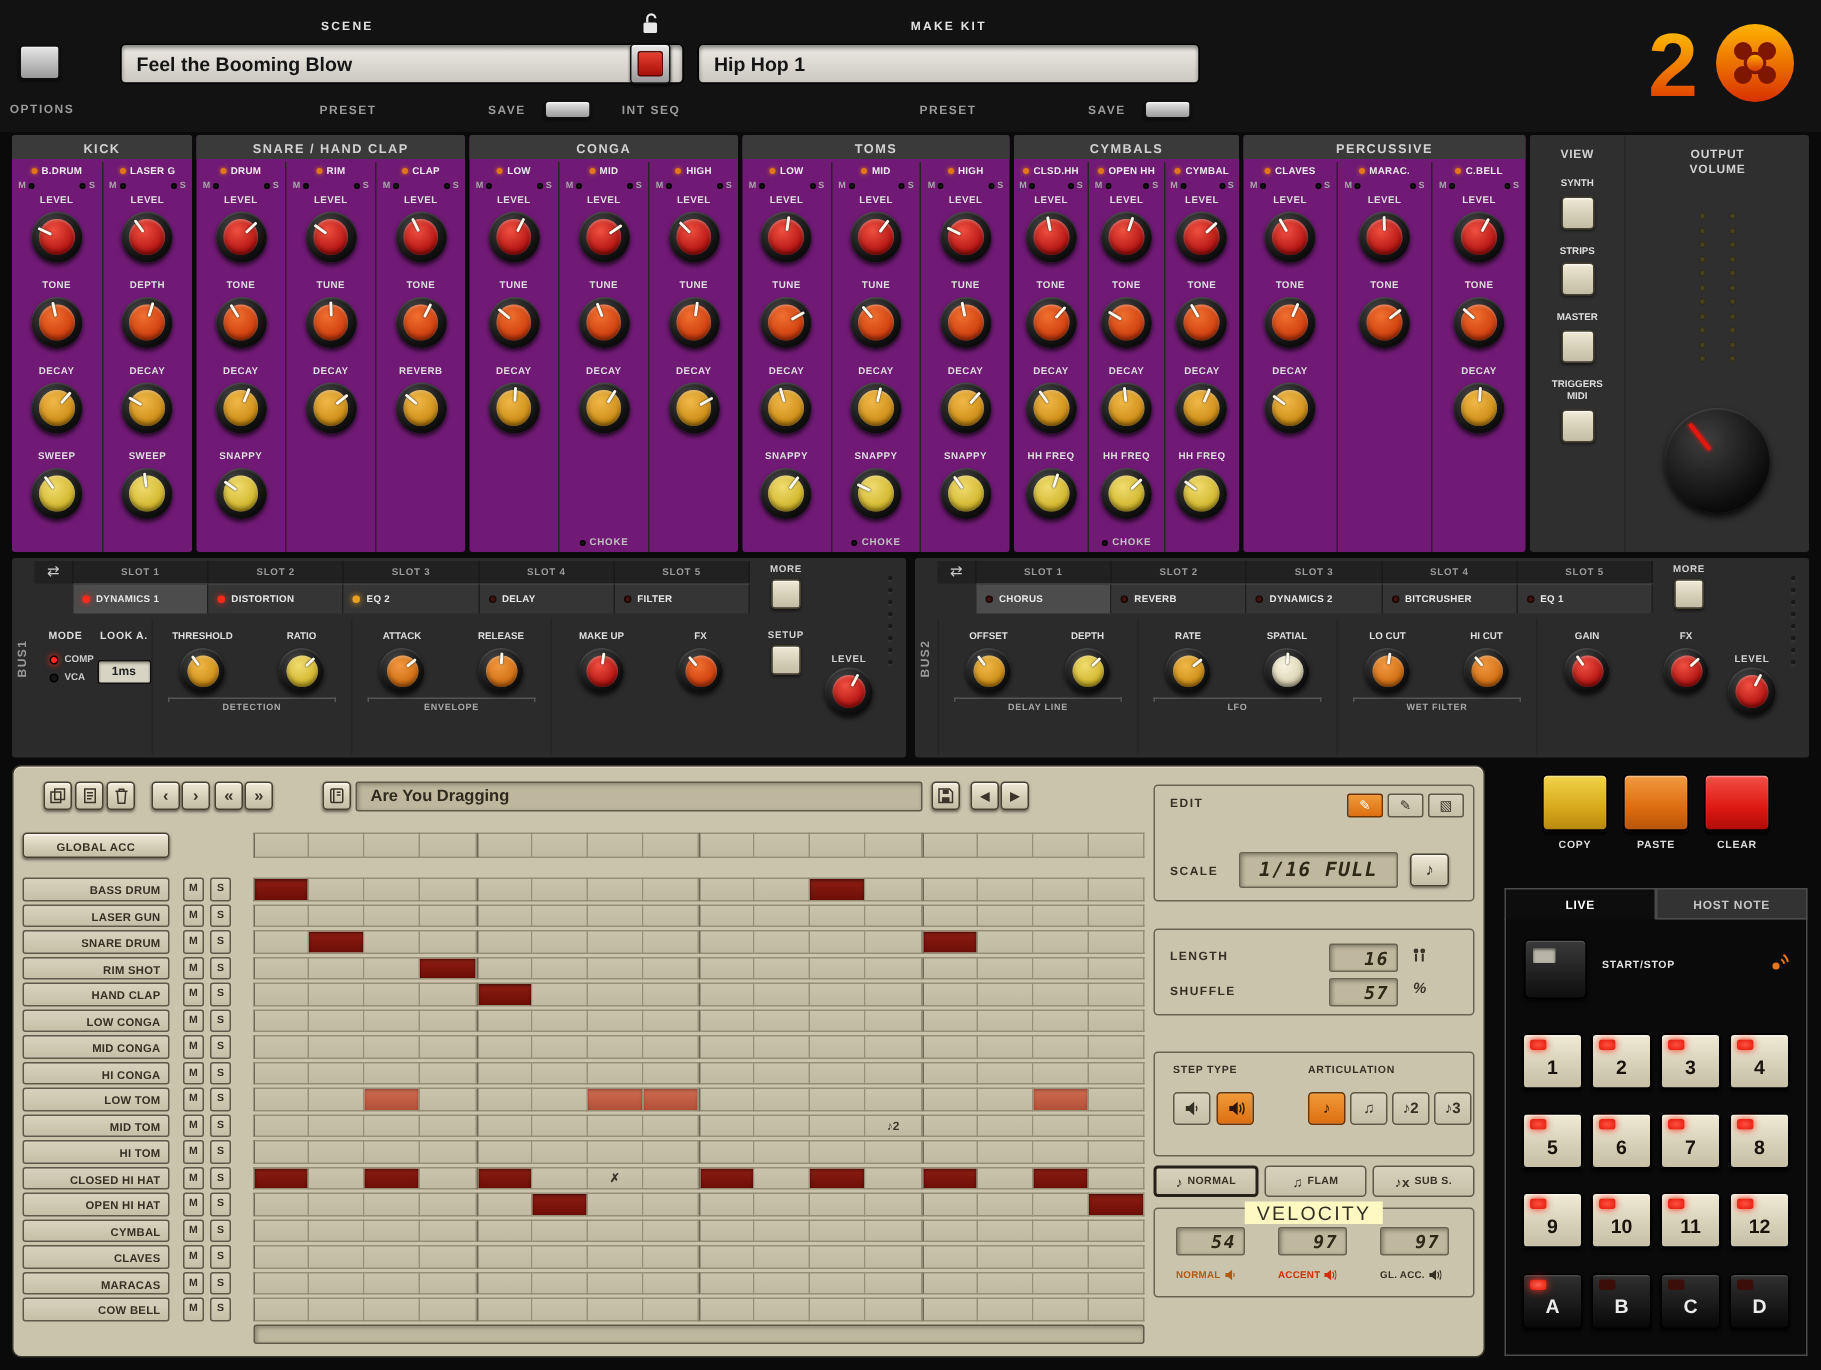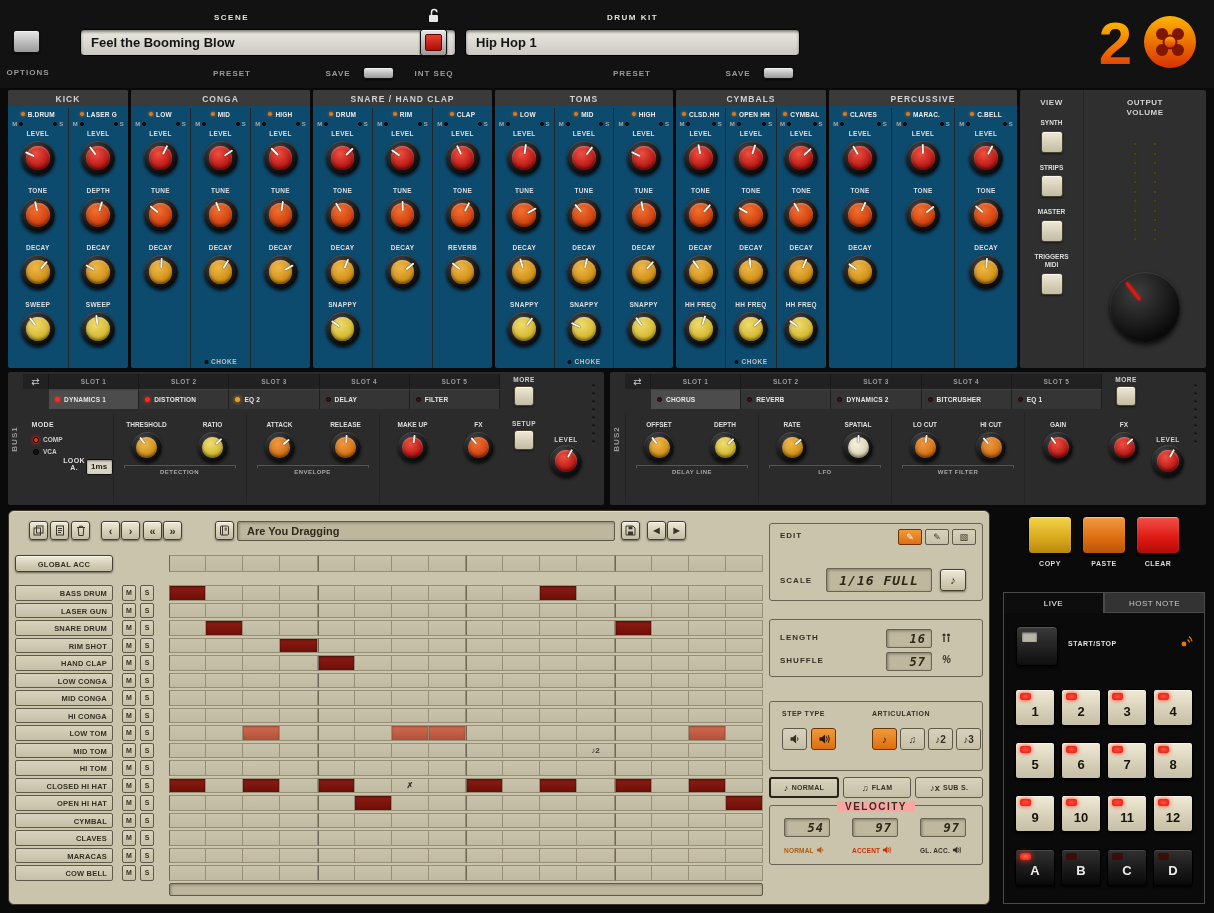--- a/index.html
+++ b/index.html
@@ -29,21 +29,21 @@
 #intseqbtn .red-face{position:absolute;inset:4px;background:linear-gradient(#e84030,#a81008);border:1px solid #5c0600;border-radius:2px}
 #lockicon{position:absolute;left:427px;top:8px}
 .savebtn{position:absolute;width:31px;height:12px}
 #logo{position:absolute;right:16px;top:0;height:88px;display:flex;align-items:center}
 .logo-n{font-size:45px;font-weight:bold;letter-spacing:0;background:linear-gradient(180deg,#ffc200,#f07c00 52%,#dc3400);-webkit-background-clip:text;background-clip:text;color:transparent}
 .logo-2{font-size:60px;font-weight:bold;line-height:.9;margin-left:2px;background:linear-gradient(180deg,#ffc200,#f07c00 52%,#dc3400);-webkit-background-clip:text;background-clip:text;color:transparent}
 #d16logo{margin-left:10px}
 
 
 #synth{position:absolute;left:8px;top:90px;width:1198px;height:278px;display:flex;gap:3px}
-.group{position:relative;background:#0c4a6e;border-radius:2px;display:flex;flex-direction:column;flex-shrink:0}
+.group{position:relative;background:#701a75;border-radius:2px;display:flex;flex-direction:column;flex-shrink:0}
 .group-title{height:16px;text-align:center;font-size:8.5px;font-weight:bold;letter-spacing:1px;color:#d2d2d2;padding-top:4px;background:#3a3a3a;border-radius:2px 2px 0 0}
 .strips{flex:1;display:flex;padding-top:2px}
 .strip{flex:1;display:flex;flex-direction:column;align-items:center;border-left:1px solid #262626;min-width:0}
 .strip:first-child{border-left:none}
 .strip-name{display:flex;align-items:center;gap:3px;height:10px;margin-top:1px}
 .led-dot{width:4px;height:4px;border-radius:50%;background:#e07818;box-shadow:0 0 3px #e07818}
 .nm{font-size:6.5px;font-weight:bold;color:#ececec;letter-spacing:.2px;white-space:nowrap}
 .ms-row{display:flex;justify-content:space-between;width:86%;height:9px;align-items:center}
 .ms{display:flex;align-items:center;gap:2px}
 .ms-t{font-size:6px;color:#a8a8a8;font-weight:bold}
@@ -83,21 +83,21 @@
 .led-off{background:#401310;border:1px solid #1c0606}
 .fxname{font-size:6.5px;font-weight:bold;color:#e6e6e6;letter-spacing:.2px;white-space:nowrap}
 .bus-controls{flex:1;display:flex;padding-top:4px}
 .blklab{font-size:7px;font-weight:bold;color:#dedede;letter-spacing:.4px;text-align:center;height:10px}
 .modeblk{width:56px;display:flex;flex-direction:column;padding-top:8px}
 .modeblk .blklab{align-self:center}
 .radio{display:flex;align-items:center;gap:4px;margin-top:5px;margin-left:10px}
 .rdot{width:6px;height:6px;border-radius:50%;background:#161616;border:1px solid #000}
 .rdot.on{background:#ff2a1a;box-shadow:0 0 4px #ff2a1a}
 .rlab{font-size:6.5px;font-weight:bold;color:#cccccc}
-.lookblk{width:50px;display:flex;flex-direction:row;align-items:center;padding-top:8px}
+.lookblk{width:50px;display:flex;flex-direction:column;align-items:center;padding-top:8px}
 .ladisp{margin-top:9px;width:36px;height:16px;background:#d8d4c4;border:1px solid #111;border-radius:2px;color:#222;font-size:8px;font-weight:bold;text-align:center;line-height:14px;box-shadow:inset 0 1px 2px rgba(0,0,0,.4)}
 .kgroup{display:flex;flex-direction:column;align-items:center;padding:8px 10px 0;border-left:1px solid #242424}
 .kgknobs{display:flex;gap:20px}
 .bkunit{display:flex;flex-direction:column;align-items:center;width:46px}
 .bklabel{font-size:6.5px;font-weight:bold;color:#dedede;height:9px;margin-bottom:2px;white-space:nowrap}
 .kgfoot{width:100%;margin-top:3px;display:flex;flex-direction:column;align-items:center}
 .kgline{width:100%;height:3px;border:1px solid #555;border-bottom:none}
 .kglab{font-size:6px;font-weight:bold;color:#a8a8a8;letter-spacing:.5px;margin-top:1px}
 .bus-rail{position:absolute;right:2px;top:0;width:100px;height:100%;display:flex}
 .railA{width:44px;display:flex;flex-direction:column;align-items:center}
@@ -150,33 +150,33 @@
 #lenicon{position:absolute;left:170px;top:11px}
 #pcticon{position:absolute;left:172px;top:34px;font-size:10px;font-weight:bold;font-style:italic;color:#3a342a}
 #stepkeys{position:absolute;left:12px;top:26px;display:flex;gap:4px}
 #artkeys{position:absolute;left:102px;top:26px;display:flex;gap:3px}
 .akey{width:25px;height:22px;display:flex;align-items:center;justify-content:center;font-size:10px;font-weight:bold;color:#353024;background:linear-gradient(#d8d2bc,#c6bfa8);border:1px solid #5f594a;border-radius:3px}
 .akey.okey{background:linear-gradient(#f09a38,#dd6f12);border-color:#6b3404;color:#2e1604}
 #modesrow{position:absolute;left:760px;top:266px;width:214px;display:flex;gap:4px}
 .modebtn{flex:1;height:21px;background:linear-gradient(#d8d2bc,#c6bfa8);border:1px solid #5f594a;border-radius:3px;display:flex;align-items:center;justify-content:center;gap:3px;font-size:7px;font-weight:bold;color:#353024;letter-spacing:.3px}
 .modebtn.active{border:2px solid #262218}
 .modebtn .g{font-size:9px}
-#veltitle{position:absolute;top:-5px;left:50%;transform:translateX(-50%);background:#fca5a5;padding:0 8px;font-size:10px;font-weight:bold;letter-spacing:1.5px;color:#353024;white-space:nowrap}
+#veltitle{position:absolute;top:-5px;left:50%;transform:translateX(-50%);background:#fef9c3;padding:0 8px;font-size:13px;font-weight:normal;letter-spacing:1.5px;color:#353024;white-space:nowrap}
 .vlcd{position:absolute;top:12px;width:46px;height:19px;font-size:12px}
 .vlab{position:absolute;top:40px;font-size:6.5px;font-weight:bold;display:flex;align-items:center;gap:2px;letter-spacing:.2px}
 .vl0{color:#b05a10}.vl1{color:#cc3000}.vl2{color:#353024}
 
 
 #rpanel{position:absolute;left:1002px;top:510px;width:204px;height:395px}
 .cpbtn{position:absolute;top:6px;width:44px;height:38px;border-radius:4px;border:1px solid #000;box-shadow:0 3px 0 rgba(0,0,0,.55),inset 0 1px 1px rgba(255,255,255,.45)}
 #copybtn{left:26px;background:linear-gradient(#f2d44a,#d8a81c 60%,#b8880e)}
 #pastebtn{left:80px;background:linear-gradient(#f29a40,#dd6c10 60%,#b85408)}
 #clearbtn{left:134px;background:linear-gradient(#f25046,#dd1812 60%,#b00c08)}
 .cplab{position:absolute;top:50px;width:44px;text-align:center;font-size:7px;font-weight:bold;color:#dcdcdc;letter-spacing:.5px}
-.rtab{position:absolute;top:82px;height:21px;width:101px;font-size:8px;font-weight:normal;text-align:center;line-height:21px;letter-spacing:.5px;border:1px solid #4a4a4a}
+.rtab{position:absolute;top:82px;height:21px;width:101px;font-size:8px;font-weight:bold;text-align:center;line-height:21px;letter-spacing:.5px;border:1px solid #4a4a4a}
 #tab-live{left:1px;background:#0d0d0d;color:#ffffff;border-bottom:none}
 #tab-host{left:102px;background:#333333;color:#c6c6c6}
 #npbox{position:absolute;left:1px;top:102px;width:202px;height:292px;border:1px solid #4a4a4a;border-top:none}
 #ssbtn{position:absolute;left:12px;top:14px;width:42px;height:40px;background:linear-gradient(#3a3a3a,#0e0e0e);border:1px solid #000;border-radius:4px;box-shadow:0 2px 3px rgba(0,0,0,.7),inset 0 1px 0 rgba(255,255,255,.15)}
 #ssbtn .scr{position:absolute;left:5px;top:5px;width:15px;height:10px;background:#b8b4a8;border-radius:1px;box-shadow:inset 0 1px 2px rgba(0,0,0,.6)}
 #sslab{position:absolute;left:64px;top:28px;font-size:7px;font-weight:bold;color:#e2e2e2;letter-spacing:.5px}
 #tapicon{position:absolute;right:10px;top:22px}
 .pad{position:absolute;width:40px;height:37px;background:linear-gradient(#f0ead6,#d6cfb7 60%,#c6bfa6);border:1px solid #000;border-radius:3px;box-shadow:0 2px 2px rgba(0,0,0,.6),inset 0 1px 0 rgba(255,255,255,.5)}
 .pled{position:absolute;left:4px;top:3px;width:11px;height:7px;border-radius:2px;background:radial-gradient(#ff5040,#e01808);box-shadow:0 0 5px #ff2a1a}
 .pnum{position:absolute;left:0;right:0;top:14px;text-align:center;font-size:13px;font-weight:bold;color:#18140c}
@@ -200,21 +200,21 @@
 
   <span id="lockicon"><svg width="14" height="15" viewBox="0 0 14 15">
         <path d="M4.5 7V4.2a2.7 2.7 0 0 1 5.4 0" stroke="#e8e8e8" stroke-width="1.5" fill="none"></path>
         <rect x="2" y="7" width="9" height="7" rx="1" fill="#e8e8e8"></rect>
       </svg></span>
   <div id="intseqbtn" class="gkey">
       <div class="red-face"></div>
     </div>
   <div class="hlabel dim" style="left:405px;top:69px;width:58px">INT SEQ</div>
 
-  <div class="hlabel" style="left:465px;top:13px;width:335px">DRUM KIT</div>
+  <div class="hlabel" style="left:465px;top:13px;width:335px">MAKE KIT</div>
   <div class="hfield" style="left:465px;top:29px;width:335px"><span>Hip Hop 1</span></div>
   <div class="hlabel dim" style="left:532px;top:69px;width:200px">PRESET</div>
   <div class="hlabel dim" style="left:718px;top:69px;width:40px">SAVE</div>
   <div class="savebtn gkey" style="left:763px;top:67px"></div>
 
   <div id="logo">
     <span class="logo-2">2</span>
     <span id="d16logo"><svg width="56" height="56" viewBox="0 0 56 56">
       <defs>
             <linearGradient id="dg" x1="0" y1="0" x2="0" y2="1">
@@ -338,20 +338,163 @@
               <div class="cap cap-yellow"></div>
               <div class="pw" style="transform: rotate(-7deg);">
                 <div class="ptr"></div>
               </div>
             </div>
           </div>
         </div>
       </div>
     </div>
     <div class="group" style="width: 179px;">
+      <div class="group-title">SNARE / HAND CLAP</div>
+      <div class="strips">
+        <div class="strip">
+          <div class="strip-name">
+            <div class="led-dot"></div>
+            <div class="nm">DRUM</div>
+          </div>
+          <div class="ms-row">
+            <div class="ms">
+              <div class="ms-t">M</div>
+              <div class="ms-dot"></div>
+            </div>
+            <div class="ms">
+              <div class="ms-dot"></div>
+              <div class="ms-t">S</div>
+            </div>
+          </div>
+          <div class="kunit">
+            <div class="klabel">LEVEL</div>
+            <div class="knob" style="height: 34px; width: 34px;">
+              <div class="cap cap-red"></div>
+              <div class="pw" style="transform: rotate(46deg);">
+                <div class="ptr"></div>
+              </div>
+            </div>
+          </div>
+          <div class="kunit">
+            <div class="klabel">TONE</div>
+            <div class="knob" style="height: 34px; width: 34px;">
+              <div class="cap cap-orangered"></div>
+              <div class="pw" style="transform: rotate(-31deg);">
+                <div class="ptr"></div>
+              </div>
+            </div>
+          </div>
+          <div class="kunit">
+            <div class="klabel">DECAY</div>
+            <div class="knob" style="height: 34px; width: 34px;">
+              <div class="cap cap-amber"></div>
+              <div class="pw" style="transform: rotate(22deg);">
+                <div class="ptr"></div>
+              </div>
+            </div>
+          </div>
+          <div class="kunit">
+            <div class="klabel">SNAPPY</div>
+            <div class="knob" style="height: 34px; width: 34px;">
+              <div class="cap cap-yellow"></div>
+              <div class="pw" style="transform: rotate(-55deg);">
+                <div class="ptr"></div>
+              </div>
+            </div>
+          </div>
+        </div>
+        <div class="strip">
+          <div class="strip-name">
+            <div class="led-dot"></div>
+            <div class="nm">RIM</div>
+          </div>
+          <div class="ms-row">
+            <div class="ms">
+              <div class="ms-t">M</div>
+              <div class="ms-dot"></div>
+            </div>
+            <div class="ms">
+              <div class="ms-dot"></div>
+              <div class="ms-t">S</div>
+            </div>
+          </div>
+          <div class="kunit">
+            <div class="klabel">LEVEL</div>
+            <div class="knob" style="height: 34px; width: 34px;">
+              <div class="cap cap-red"></div>
+              <div class="pw" style="transform: rotate(-55deg);">
+                <div class="ptr"></div>
+              </div>
+            </div>
+          </div>
+          <div class="kunit">
+            <div class="klabel">TUNE</div>
+            <div class="knob" style="height: 34px; width: 34px;">
+              <div class="cap cap-orangered"></div>
+              <div class="pw" style="transform: rotate(-2deg);">
+                <div class="ptr"></div>
+              </div>
+            </div>
+          </div>
+          <div class="kunit">
+            <div class="klabel">DECAY</div>
+            <div class="knob" style="height: 34px; width: 34px;">
+              <div class="cap cap-amber"></div>
+              <div class="pw" style="transform: rotate(51deg);">
+                <div class="ptr"></div>
+              </div>
+            </div>
+          </div>
+        </div>
+        <div class="strip">
+          <div class="strip-name">
+            <div class="led-dot"></div>
+            <div class="nm">CLAP</div>
+          </div>
+          <div class="ms-row">
+            <div class="ms">
+              <div class="ms-t">M</div>
+              <div class="ms-dot"></div>
+            </div>
+            <div class="ms">
+              <div class="ms-dot"></div>
+              <div class="ms-t">S</div>
+            </div>
+          </div>
+          <div class="kunit">
+            <div class="klabel">LEVEL</div>
+            <div class="knob" style="height: 34px; width: 34px;">
+              <div class="cap cap-red"></div>
+              <div class="pw" style="transform: rotate(-26deg);">
+                <div class="ptr"></div>
+              </div>
+            </div>
+          </div>
+          <div class="kunit">
+            <div class="klabel">TONE</div>
+            <div class="knob" style="height: 34px; width: 34px;">
+              <div class="cap cap-orangered"></div>
+              <div class="pw" style="transform: rotate(27deg);">
+                <div class="ptr"></div>
+              </div>
+            </div>
+          </div>
+          <div class="kunit">
+            <div class="klabel">REVERB</div>
+            <div class="knob" style="height: 34px; width: 34px;">
+              <div class="cap cap-amber"></div>
+              <div class="pw" style="transform: rotate(-50deg);">
+                <div class="ptr"></div>
+              </div>
+            </div>
+          </div>
+        </div>
+      </div>
+    </div>
+    <div class="group" style="width: 179px;">
       <div class="group-title">CONGA</div>
       <div class="strips">
         <div class="strip">
           <div class="strip-name">
             <div class="led-dot"></div>
             <div class="nm">LOW</div>
           </div>
           <div class="ms-row">
             <div class="ms">
               <div class="ms-t">M</div>
@@ -473,163 +616,20 @@
               <div class="pw" style="transform: rotate(61deg);">
                 <div class="ptr"></div>
               </div>
             </div>
           </div>
         </div>
       </div>
       <div class="choke">
         <div class="choke-led"></div>
         <div class="choke-t">CHOKE</div>
-      </div>
-    </div>
-    <div class="group" style="width: 179px;">
-      <div class="group-title">SNARE / HAND CLAP</div>
-      <div class="strips">
-        <div class="strip">
-          <div class="strip-name">
-            <div class="led-dot"></div>
-            <div class="nm">DRUM</div>
-          </div>
-          <div class="ms-row">
-            <div class="ms">
-              <div class="ms-t">M</div>
-              <div class="ms-dot"></div>
-            </div>
-            <div class="ms">
-              <div class="ms-dot"></div>
-              <div class="ms-t">S</div>
-            </div>
-          </div>
-          <div class="kunit">
-            <div class="klabel">LEVEL</div>
-            <div class="knob" style="height: 34px; width: 34px;">
-              <div class="cap cap-red"></div>
-              <div class="pw" style="transform: rotate(46deg);">
-                <div class="ptr"></div>
-              </div>
-            </div>
-          </div>
-          <div class="kunit">
-            <div class="klabel">TONE</div>
-            <div class="knob" style="height: 34px; width: 34px;">
-              <div class="cap cap-orangered"></div>
-              <div class="pw" style="transform: rotate(-31deg);">
-                <div class="ptr"></div>
-              </div>
-            </div>
-          </div>
-          <div class="kunit">
-            <div class="klabel">DECAY</div>
-            <div class="knob" style="height: 34px; width: 34px;">
-              <div class="cap cap-amber"></div>
-              <div class="pw" style="transform: rotate(22deg);">
-                <div class="ptr"></div>
-              </div>
-            </div>
-          </div>
-          <div class="kunit">
-            <div class="klabel">SNAPPY</div>
-            <div class="knob" style="height: 34px; width: 34px;">
-              <div class="cap cap-yellow"></div>
-              <div class="pw" style="transform: rotate(-55deg);">
-                <div class="ptr"></div>
-              </div>
-            </div>
-          </div>
-        </div>
-        <div class="strip">
-          <div class="strip-name">
-            <div class="led-dot"></div>
-            <div class="nm">RIM</div>
-          </div>
-          <div class="ms-row">
-            <div class="ms">
-              <div class="ms-t">M</div>
-              <div class="ms-dot"></div>
-            </div>
-            <div class="ms">
-              <div class="ms-dot"></div>
-              <div class="ms-t">S</div>
-            </div>
-          </div>
-          <div class="kunit">
-            <div class="klabel">LEVEL</div>
-            <div class="knob" style="height: 34px; width: 34px;">
-              <div class="cap cap-red"></div>
-              <div class="pw" style="transform: rotate(-55deg);">
-                <div class="ptr"></div>
-              </div>
-            </div>
-          </div>
-          <div class="kunit">
-            <div class="klabel">TUNE</div>
-            <div class="knob" style="height: 34px; width: 34px;">
-              <div class="cap cap-orangered"></div>
-              <div class="pw" style="transform: rotate(-2deg);">
-                <div class="ptr"></div>
-              </div>
-            </div>
-          </div>
-          <div class="kunit">
-            <div class="klabel">DECAY</div>
-            <div class="knob" style="height: 34px; width: 34px;">
-              <div class="cap cap-amber"></div>
-              <div class="pw" style="transform: rotate(51deg);">
-                <div class="ptr"></div>
-              </div>
-            </div>
-          </div>
-        </div>
-        <div class="strip">
-          <div class="strip-name">
-            <div class="led-dot"></div>
-            <div class="nm">CLAP</div>
-          </div>
-          <div class="ms-row">
-            <div class="ms">
-              <div class="ms-t">M</div>
-              <div class="ms-dot"></div>
-            </div>
-            <div class="ms">
-              <div class="ms-dot"></div>
-              <div class="ms-t">S</div>
-            </div>
-          </div>
-          <div class="kunit">
-            <div class="klabel">LEVEL</div>
-            <div class="knob" style="height: 34px; width: 34px;">
-              <div class="cap cap-red"></div>
-              <div class="pw" style="transform: rotate(-26deg);">
-                <div class="ptr"></div>
-              </div>
-            </div>
-          </div>
-          <div class="kunit">
-            <div class="klabel">TONE</div>
-            <div class="knob" style="height: 34px; width: 34px;">
-              <div class="cap cap-orangered"></div>
-              <div class="pw" style="transform: rotate(27deg);">
-                <div class="ptr"></div>
-              </div>
-            </div>
-          </div>
-          <div class="kunit">
-            <div class="klabel">REVERB</div>
-            <div class="knob" style="height: 34px; width: 34px;">
-              <div class="cap cap-amber"></div>
-              <div class="pw" style="transform: rotate(-50deg);">
-                <div class="ptr"></div>
-              </div>
-            </div>
-          </div>
-        </div>
       </div>
     </div>
     <div class="group" style="width: 178px;">
       <div class="group-title">TOMS</div>
       <div class="strips">
         <div class="strip">
           <div class="strip-name">
             <div class="led-dot"></div>
             <div class="nm">LOW</div>
           </div>

